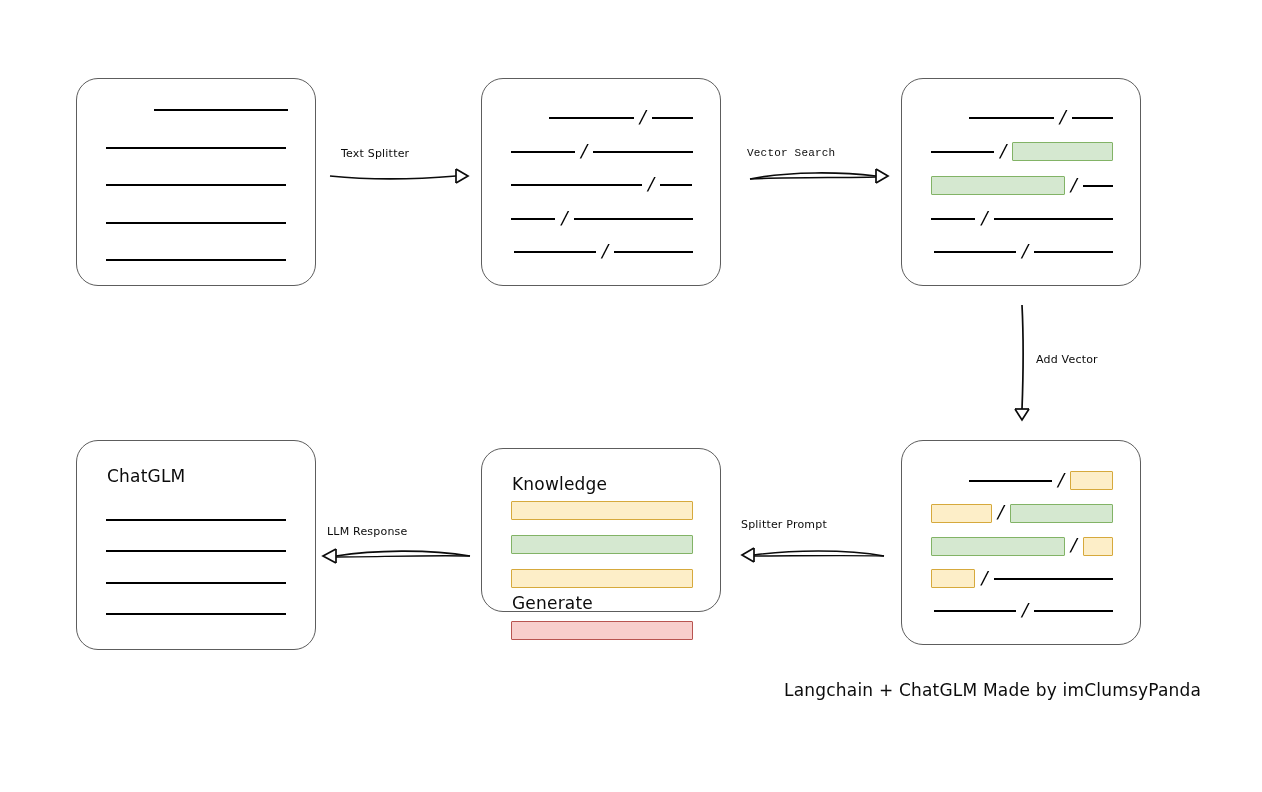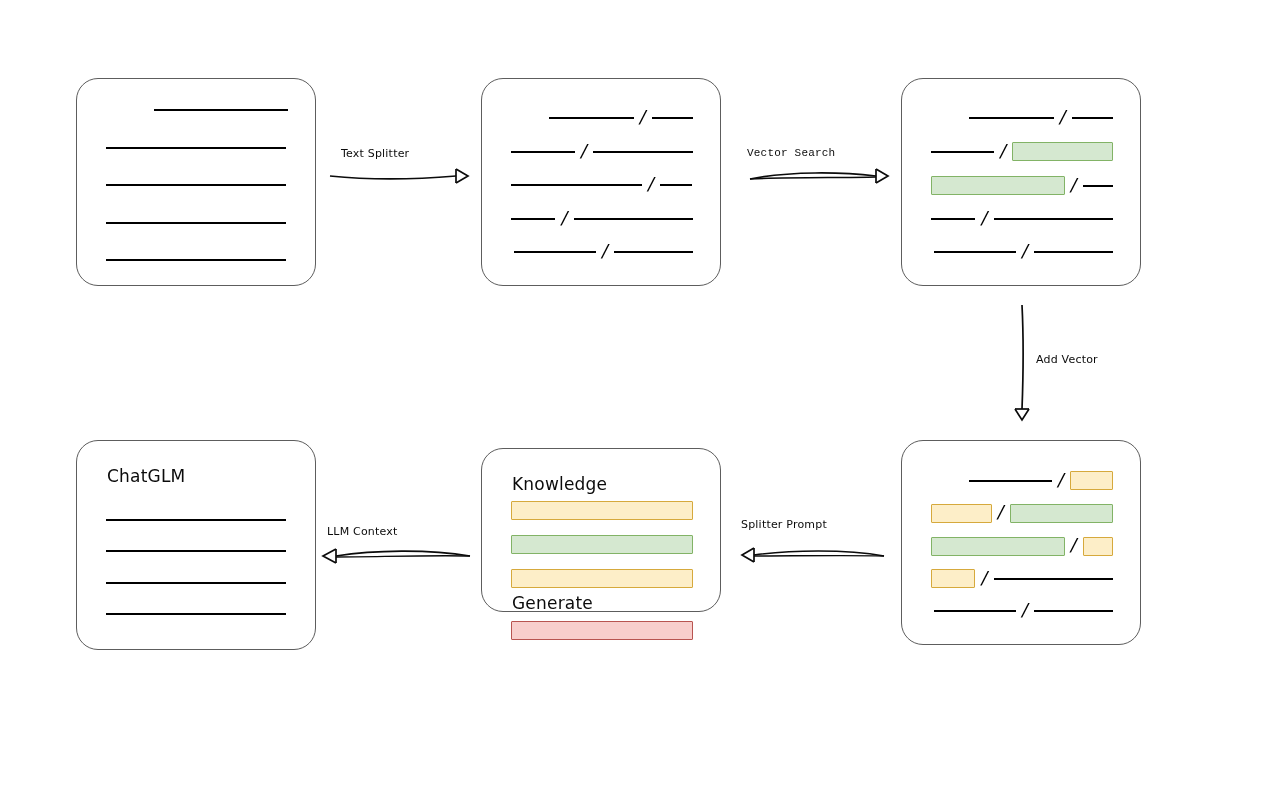--- a/index.html
+++ b/index.html
@@ -299,16 +299,17 @@
     <path d="M16,3 L16,17" fill="none" stroke="#0b0b0b" stroke-width="1.7"></path>
   </svg>
   <div class="arrow-label" style="left:741px; top:518px;">Splitter Prompt</div>
 
   <svg class="arrow" style="left:318px; top:545px;" width="152" height="24" viewBox="0 0 152 24">
     <path d="M152,11 C110,4 56,5 18,11" fill="none" stroke="#0b0b0b" stroke-width="1.7"></path>
     <path d="M152,11 C110,10 56,12 18,12" fill="none" stroke="#0b0b0b" stroke-width="1.4"></path>
     <path d="M18,4 L5,11 L18,18" fill="none" stroke="#0b0b0b" stroke-width="1.7"></path>
     <path d="M18,4 L18,18" fill="none" stroke="#0b0b0b" stroke-width="1.7"></path>
   </svg>
-  <div class="arrow-label" style="left:327px; top:525px;">LLM Context</div>
-
+  <div class="arrow-label" style="left:327px; top:525px;">LLM Response</div>
+
+  <div class="footer" style="left:784px; top:680px;">Langchain + ChatGLM Made by imClumsyPanda</div>
 
 </div>
 
 </body></html>

